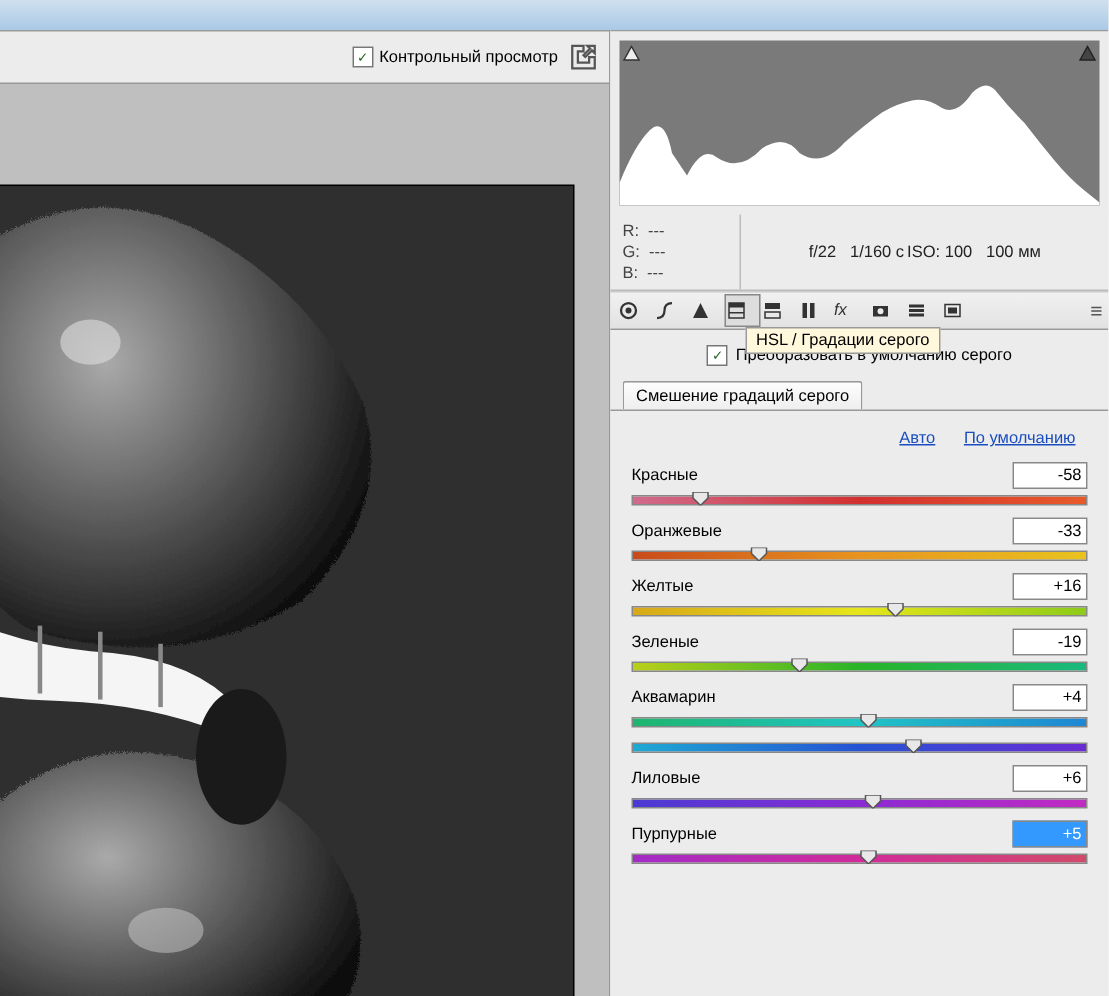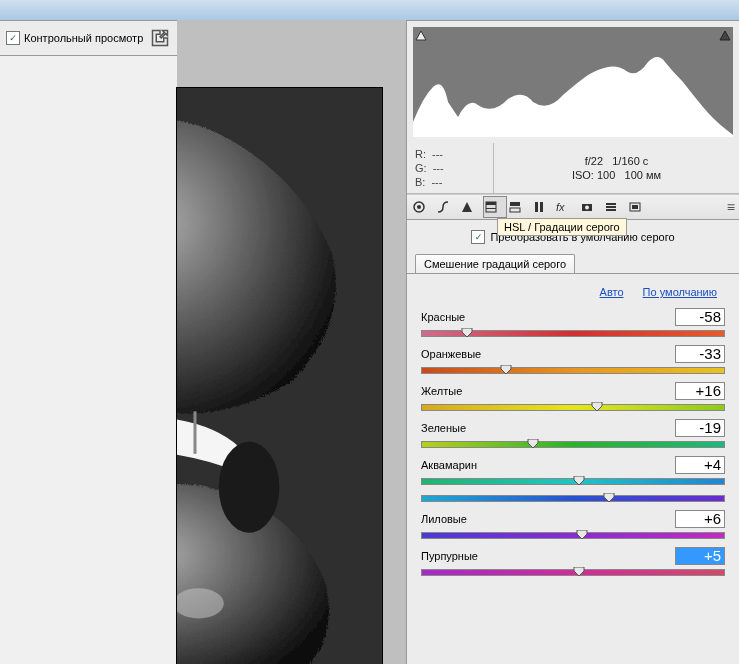--- a/index.html
+++ b/index.html
@@ -1,53 +1,53 @@
 <!DOCTYPE html>
 <html><head>
 <meta charset="utf-8">
 <style>
 html,body{margin:0;padding:0;font-family:Tahoma,Verdana,Arial,sans-serif;font-size:11px;background:#fff;color:#000}
 .app{width:739px;height:664px;position:relative;background:linear-gradient(#c9dbed,#b8d2e8 20px,#fff 20px);overflow:hidden}
 .titlebar{height:20px;background:linear-gradient(#cfe0ef,#aac9e6)}
 .main{display:flex;height:644px}
-.left-pane{flex:0 0 406px;border-right:1px solid #999;display:flex;flex-direction:row;background:#f0f0f0}
+.left-pane{flex:0 0 406px;border-right:1px solid #999;display:flex;flex-direction:column;background:#f0f0f0}
 .left-header{height:34px;border-top:1px solid #999;border-bottom:1px solid #999;background:#ececec;display:flex;align-items:center;justify-content:flex-end;padding:0 6px;gap:6px}
 .chk{width:12px;height:12px;border:1px solid #777;background:#fff;display:inline-flex;align-items:center;justify-content:center;font-size:9px;color:#2a6b2a}
 .chk.checked::after{content:"✓"}
 .ctrl-preview{display:flex;align-items:center;gap:4px}
 .share-icon{width:20px;height:20px;display:flex;align-items:center;justify-content:center;color:#555;font-size:14px;border:1px solid transparent}
 .preview-area{flex:1;background:#bfbfbf;padding:8px 0 0 0;position:relative}
 .canvas{position:absolute;top:68px;left:0;right:24px;bottom:0;outline:1px solid #000;background:#333;overflow:hidden}
 .right-pane{flex:1;display:flex;flex-direction:column;background:#ececec;border-top:1px solid #999}
 .histo-wrap{padding:6px;background:#ececec}
 .histo{height:110px;background:#7a7a7a;position:relative}
 .histo svg{position:absolute;inset:0}
 .hist-marker{position:absolute;top:2px;width:12px;height:12px}
 .hist-marker.left{left:2px}
 .hist-marker.right{right:2px}
 .info-row{display:flex;border-bottom:1px solid #bbb;background:#ececec;font-size:11px}
 .rgb{flex:0 0 70px;border-right:1px solid #bbb;padding:4px 8px;line-height:14px;color:#444}
 .rgb div{display:flex;gap:6px}
-.expo{flex:1;display:flex;flex-direction:column;align-items:center;justify-content:center;gap:2px;padding:4px 0;color:#222}
+.expo{flex:1;display:flex;align-items:center;justify-content:center;gap:2px;padding:4px 0;color:#222}
 .toolbar{display:flex;gap:0;border-top:1px solid #ccc;border-bottom:1px solid #999;background:linear-gradient(#f1f1f1,#e2e2e2);height:24px;align-items:center;padding:0 4px;position:relative}
 .tbtn{width:22px;height:20px;display:flex;align-items:center;justify-content:flex-start;color:#333;font-size:12px;border:1px solid transparent}
 .tbtn.active{border:1px solid #888;background:#ddd}
 .tbtn svg{width:14px;height:14px}
 .panel-menu{margin-left:auto;font-size:14px;color:#555}
 .tooltip{position:absolute;top:23px;left:90px;background:#fff8dc;border:1px solid #999;padding:2px 6px;font-size:11px;white-space:nowrap;z-index:5}
 .conv-row{padding:10px;display:flex;align-items:center;justify-content:center;gap:5px;background:#ececec}
 .tabstrip{display:flex;padding:0 8px;background:#ececec}
 .tab{border:1px solid #999;border-bottom:none;background:linear-gradient(#fdfdfd,#eee);padding:3px 8px;font-size:11px;border-radius:2px 2px 0 0}
 .tab-body{border-top:1px solid #999;background:#ececec;padding:8px 14px 14px 14px;flex:1}
 .links{text-align:right;margin:4px 0 10px 0}
 .lnk{color:#1a4ec0;text-decoration:underline;margin:0 8px;cursor:pointer}
 .slider-row{margin-bottom:7px}
 .slider-head{display:flex;justify-content:space-between;align-items:center;margin-bottom:2px}
 .slider-head label{color:#000}
-.slider-val{width:42px;border:1px solid #888;background:#fff;text-align:right;padding:1px 3px;font-size:15px;height:14px;line-height:14px}
+.slider-val{width:42px;border:1px solid #888;background:#fff;text-align:right;padding:1px 3px;font-size:11px;height:14px;line-height:14px}
 .slider-val.focus{background:#3399ff;color:#fff}
 .track{height:10px;position:relative}
 .track .grad{position:absolute;left:0;right:0;top:2px;height:5px;border:1px solid #888}
 .track .thumb{position:absolute;top:0px;width:12px;height:9px;transform:translateX(-50%)}
 .track .thumb svg{display:block}
 .lips-svg{width:100%;height:100%;display:block}
 </style>
 </head>
 <body>
 

